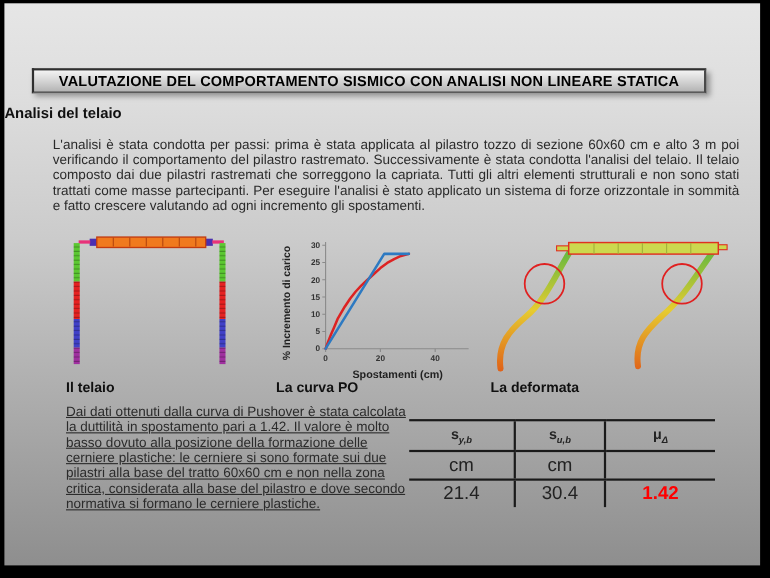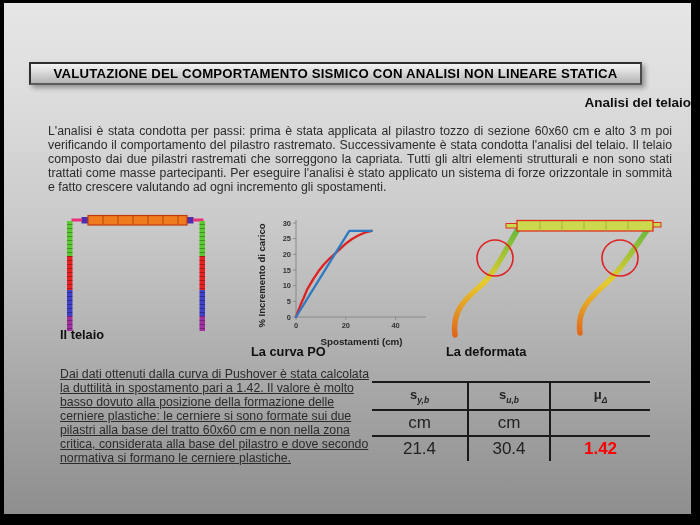--- a/index.html
+++ b/index.html
@@ -7,26 +7,26 @@
   body{font-family:"Liberation Sans","DejaVu Sans",sans-serif;}
   .stage{position:relative;width:700px;height:525px;background:#000;overflow:hidden;}
   .slide{position:absolute;left:4px;top:3px;width:687px;height:511px;
     background:linear-gradient(180deg,#e6e6e6 0%,#dedede 16%,#cbcbcb 42%,#adadad 70%,#8e8e8e 100%);}
   .title-box{position:absolute;left:25px;top:59px;width:613px;height:23px;
     background:linear-gradient(180deg,#f4f4f4 0%,#d2d2d2 55%,#b4b4b4 100%);
     border:2px solid #2f2f2f;border-bottom-color:#5a5a5a;border-right-color:#4a4a4a;
     box-shadow:3px 3px 5px rgba(0,0,0,.35);
     display:flex;align-items:center;justify-content:center;
     font-weight:bold;font-size:13.2px;color:#000;letter-spacing:.2px;white-space:nowrap;}
-  .subtitle{position:absolute;left:0;top:92px;width:100%;text-align:right;
-    font-weight:bold;font-size:13.5px;color:#101010;padding-left:39px;}
+  .subtitle{position:absolute;left:0;top:92px;width:100%;text-align:left;
+    font-weight:bold;font-size:13.5px;color:#101010;}
   .intro{position:absolute;left:44px;top:121px;width:624px;margin:0;
     font-size:12.3px;line-height:14px;color:#2b2b2b;text-align:justify;}
   .figcaption{position:absolute;font-weight:bold;font-size:12.8px;color:#101010;}
-  .cap-frame{left:56px;top:324px;}
+  .cap-frame{left:56px;top:341px;}
   .cap-curve{left:247px;top:341px;}
   .cap-deformed{left:442px;top:341px;}
   .frame-svg{position:absolute;left:51px;top:210px;}
   .deformed-svg{position:absolute;left:436px;top:205px;}
   .chart-svg{position:absolute;left:270px;top:212px;}
   .ylabel{position:absolute;left:198px;top:266px;width:120px;height:13px;
     transform:rotate(-90deg);text-align:center;font-weight:bold;font-size:9.5px;color:#222;}
   .xlabel{position:absolute;left:285px;top:333px;width:145px;text-align:center;
     font-weight:bold;font-size:9.8px;color:#222;}
   .conclusion{position:absolute;left:56px;top:364px;width:318px;margin:0;

